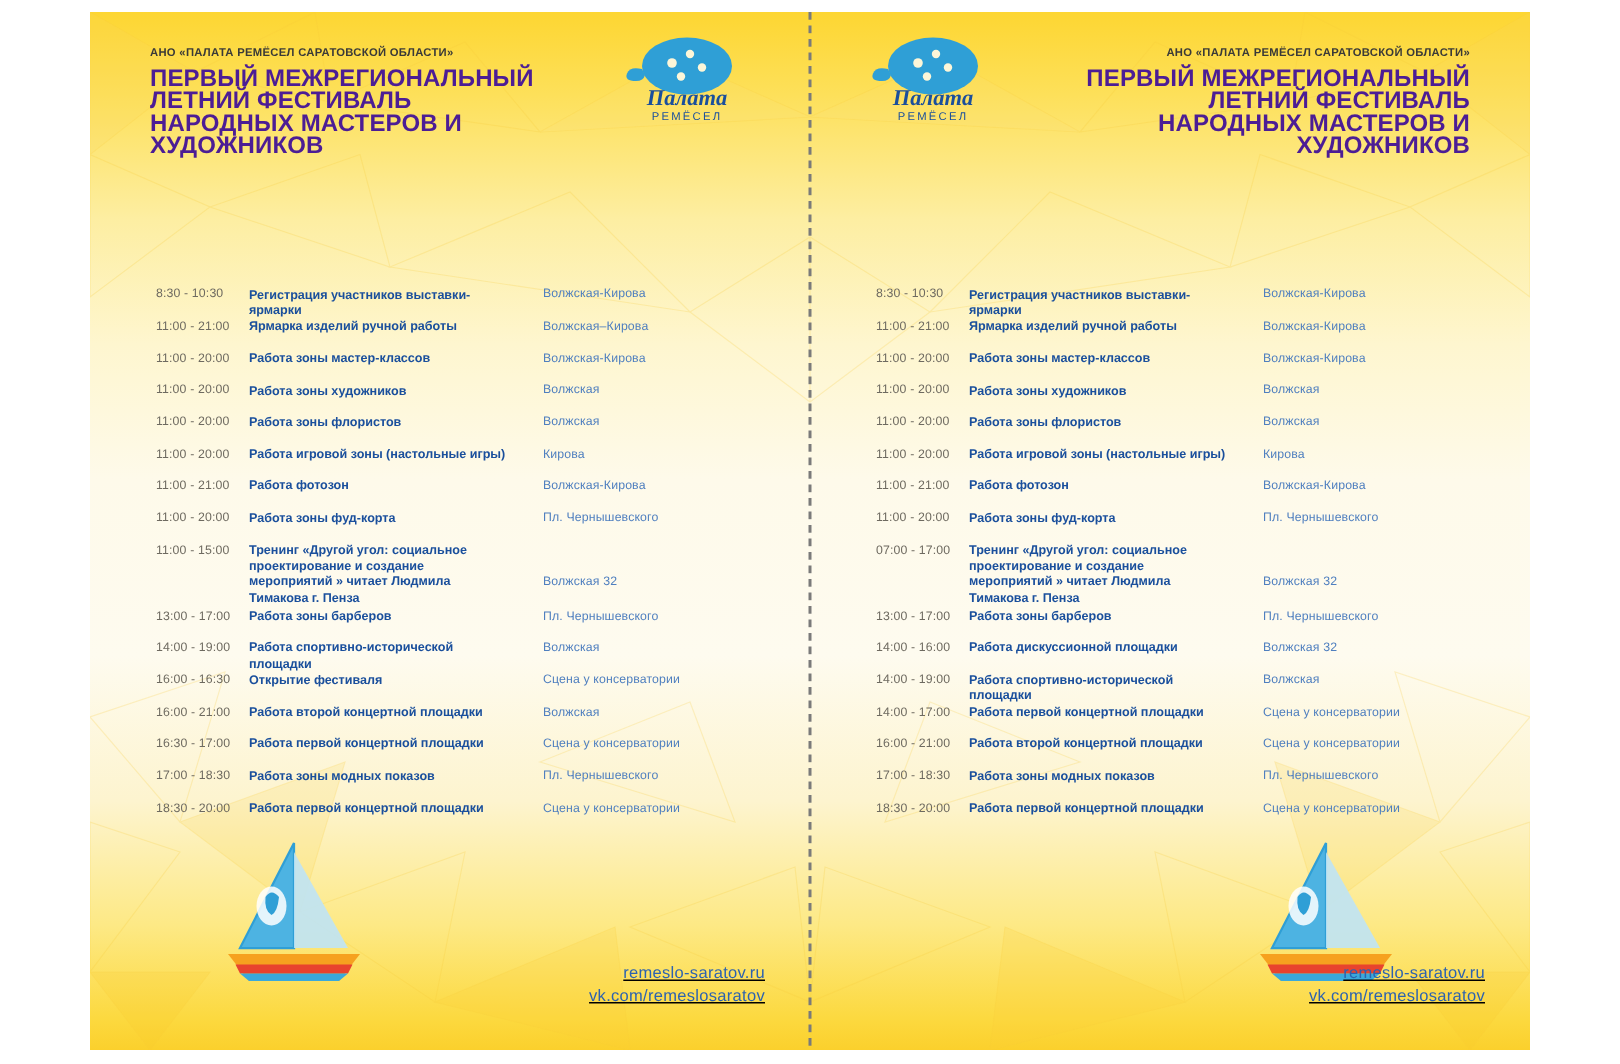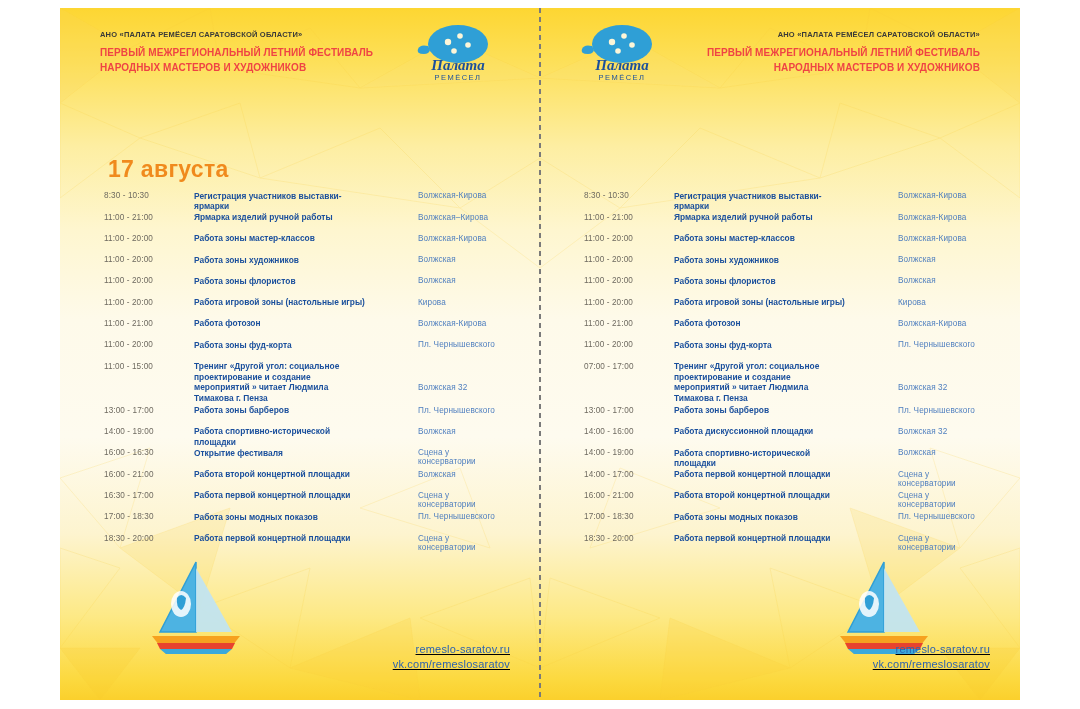--- a/index.html
+++ b/index.html
@@ -86,23 +86,23 @@
 
   .org-line {
     font-size: 7.5px;
     font-weight: bold;
     color: #3a3a38;
     letter-spacing: 0.2px;
     margin-bottom: 6px;
     white-space: nowrap;
   }
   .fest-line {
-    font-size: 10px;
+    font-size: 16px;
     font-weight: bold;
-    color: #ef4444;
+    color: #4c1d95;
     line-height: 15px;
     letter-spacing: 0.1px;
     text-transform: uppercase;
   }
 
   .logo {
     position: absolute;
     top: 14px;
     width: 96px;
     height: 62px;
@@ -128,21 +128,20 @@
     position: absolute;
     top: 182px;
     left: 44px;
     width: 404px;
     z-index: 20;
   }
   .row {
     display: flex;
     align-items: flex-start;
     min-height: 21.3px;
-    gap: 28px;
   }
   .c-time {
     width: 62px;
     flex: 0 0 62px;
     font-size: 8.2px;
     color: #6e6a60;
     padding-top: 1px;
     text-align: left;
     letter-spacing: 0.1px;
   }
@@ -243,21 +242,20 @@
         <ellipse cx="38" cy="20" rx="3.2" ry="3.2" fill="#fdf6d8"></ellipse>
         <ellipse cx="50" cy="14" rx="2.8" ry="2.8" fill="#fdf6d8"></ellipse>
         <ellipse cx="58" cy="23" rx="2.8" ry="2.8" fill="#fdf6d8"></ellipse>
         <ellipse cx="44" cy="29" rx="2.8" ry="2.8" fill="#fdf6d8"></ellipse>
         <path d="M18,24 q-8,-2 -10,3 q-2,5 6,5 q5,0 6,-4 z" fill="#2f9fd6"></path>
         <text x="48" y="48" text-anchor="middle" font-family="'Liberation Serif', serif" font-size="15" font-style="italic" font-weight="bold" fill="#1a4f9c">Палата</text>
         <text x="48" y="58" text-anchor="middle" font-family="'Liberation Sans', sans-serif" font-size="7.5" letter-spacing="1.5" fill="#1a4f9c">РЕМЁСЕЛ</text>
       </svg>
     </div>
 
-    <div class="daytitle">17 августа</div>
 
     <div class="schedule" id="sched-0">
         <div class="row">
           <div class="c-time">8:30 - 10:30</div>
           <div class="c-name">Регистрация участников выставки-ярмарки</div>
           <div class="c-place">Волжская-Кирова</div>
         </div>
         <div class="row">
           <div class="c-time">11:00 - 21:00</div>
           <div class="c-name">Ярмарка изделий ручной работы</div>

